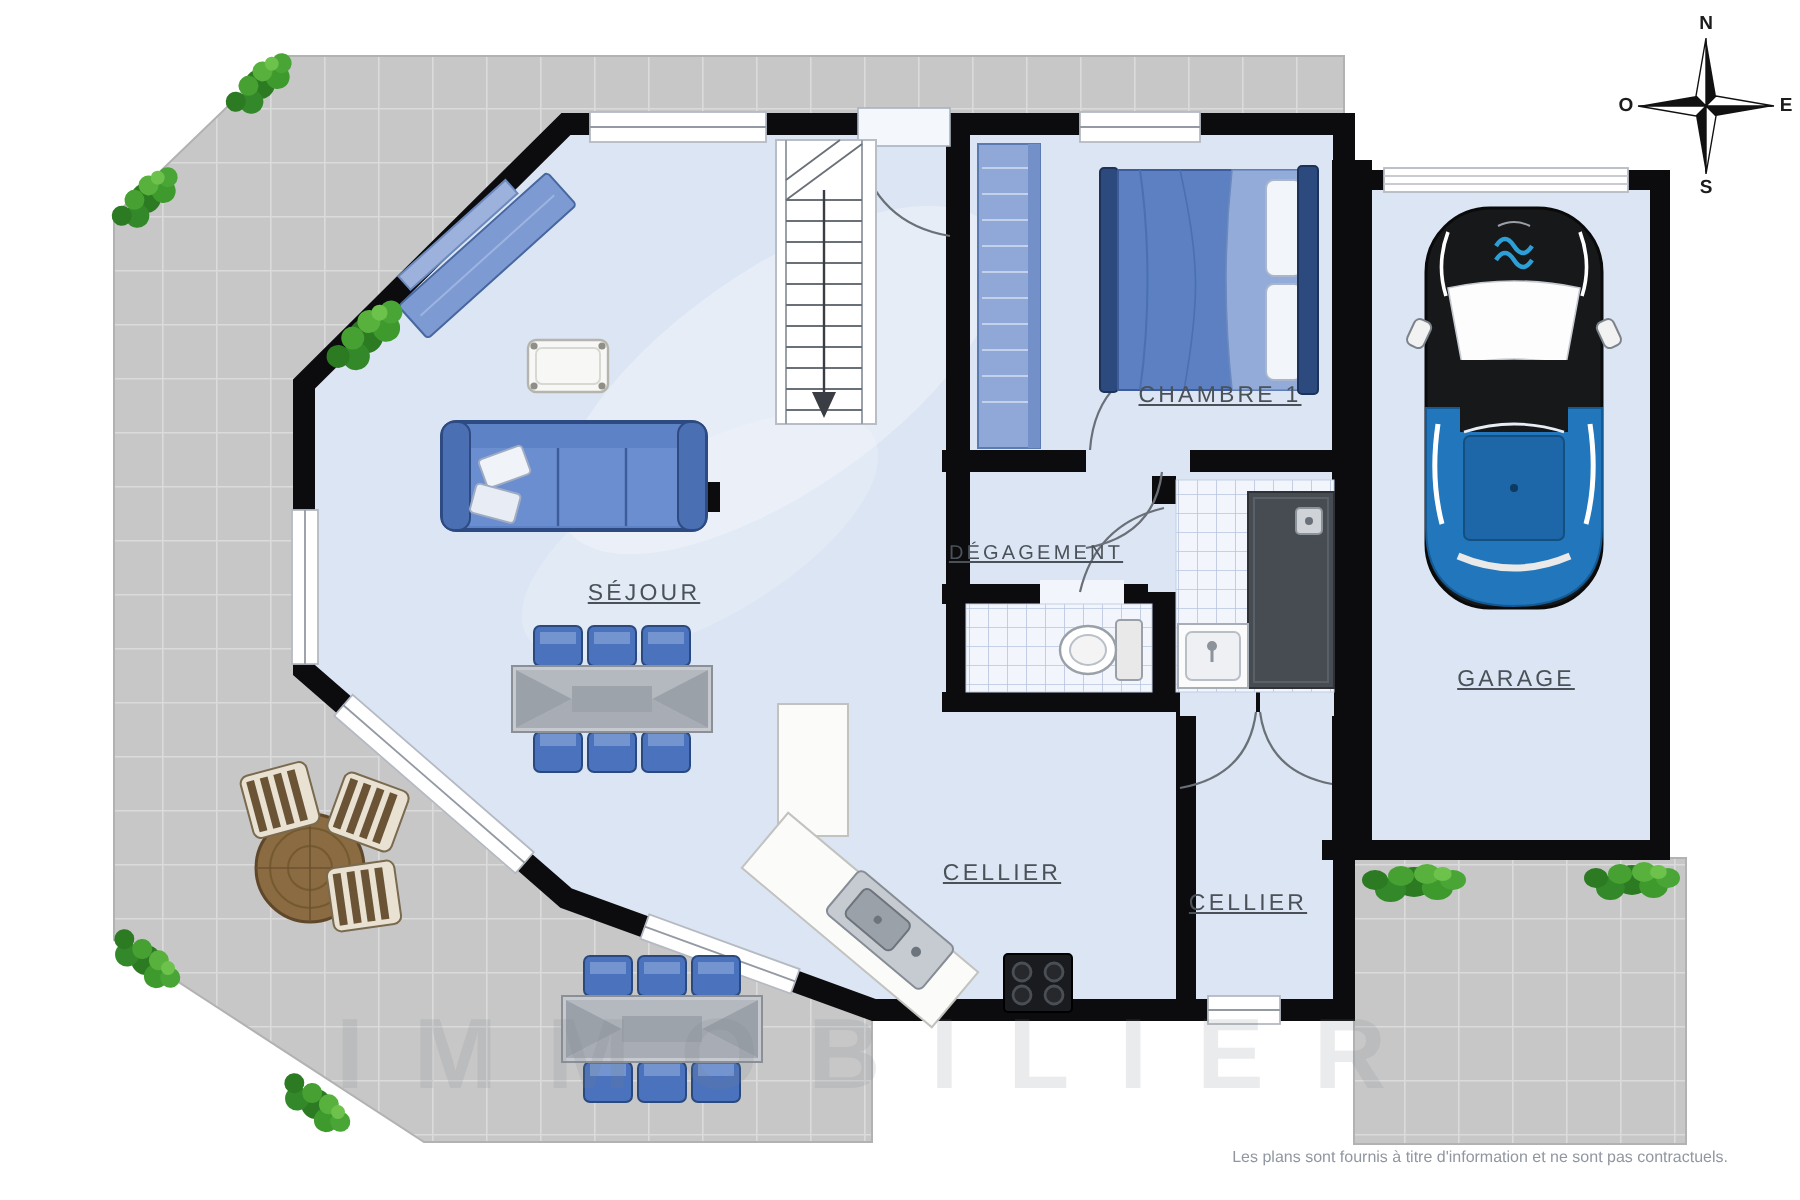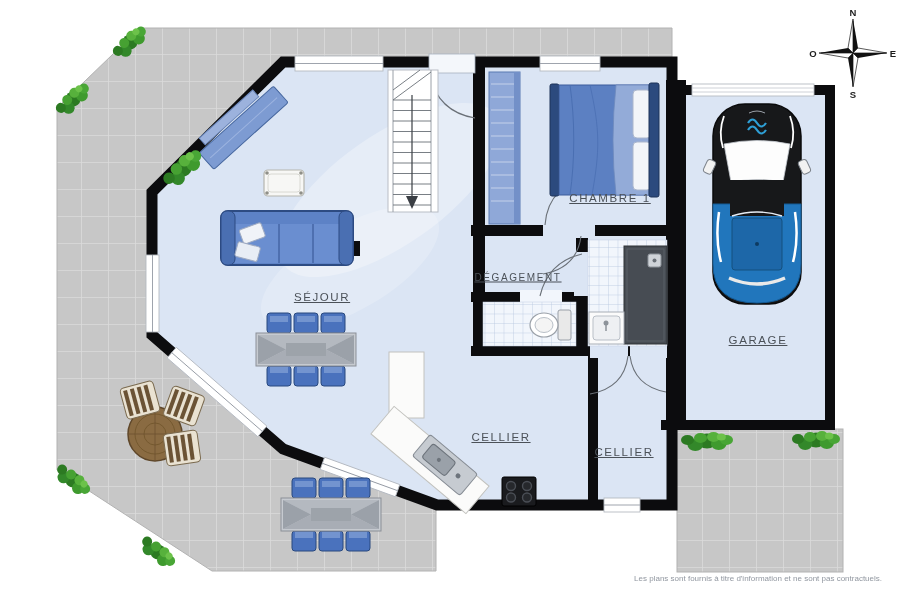--- a/index.html
+++ b/index.html
@@ -3,21 +3,21 @@
 <meta charset="utf-8">
 <style>
   html,body{margin:0;padding:0;width:900px;height:600px;overflow:hidden;background:#fff;}
   .plan{position:relative;width:900px;height:600px;background:#ffffff;font-family:"Liberation Sans",sans-serif;overflow:hidden;}
   .plan svg{position:absolute;left:0;top:0;}
   .room-label{position:absolute;transform:translate(-50%,-50%);font-size:11.5px;letter-spacing:1.6px;color:#4b5158;white-space:nowrap;z-index:6;text-decoration:underline;}
   .wm{position:absolute;pointer-events:none;white-space:nowrap;font-weight:bold;z-index:5;}
   .wm1{left:148px;top:418px;font-size:92px;letter-spacing:6px;color:rgba(125,130,136,0.20);}
   .wm2{left:168px;top:498px;font-size:50px;letter-spacing:25px;color:rgba(125,130,136,0.16);}
   .plan-title{position:absolute;left:30px;top:568px;font-size:15px;letter-spacing:0.8px;color:#3a3e44;z-index:7;}
-  .disclaimer{position:absolute;right:18px;top:574px;font-size:8px;color:#9197a0;z-index:7;text-align:center;}
+  .disclaimer{position:absolute;right:36px;top:574px;font-size:8px;color:#9197a0;z-index:7;text-align:center;}
   .compass-letter{position:absolute;transform:translate(-50%,-50%);font-size:9.5px;font-weight:600;color:#1c1c1c;z-index:6;}
   .cl-n{left:853px;top:12px;} .cl-s{left:853px;top:94px;} .cl-e{left:893px;top:53px;} .cl-o{left:813px;top:53px;}
 </style>
 </head>
 <body>
 
 <div class="plan">
 
 <svg width="900" height="600" viewBox="0 0 900 600">
   <defs>
@@ -331,20 +331,21 @@
     <polygon points="887,53 858,58 853,53" fill="#111"></polygon>
     <polygon points="819,53 848,58 853,53" fill="#fff" stroke="#111" stroke-width="0.7"></polygon>
     <polygon points="819,53 848,48 853,53" fill="#111"></polygon>
     <polygon points="871,35 857,49 861,45" fill="#111"></polygon>
     <polygon points="871,71 857,57 861,61" fill="#111"></polygon>
     <polygon points="835,71 849,57 845,61" fill="#111"></polygon>
     <polygon points="835,35 849,49 845,45" fill="#111"></polygon>
   </g>
 </svg>
 
+  <div class="wm wm2">IMMOBILIER</div>
 
   <div class="room-label" style="left:322px;top:297px;">SÉJOUR</div>
   <div class="room-label" style="left:610px;top:198px;">CHAMBRE 1</div>
   <div class="room-label" style="left:518px;top:277px;font-size:10px;">DÉGAGEMENT</div>
   <div class="room-label" style="left:501px;top:437px;">CELLIER</div>
   <div class="room-label" style="left:624px;top:452px;">CELLIER</div>
   <div class="room-label" style="left:758px;top:340px;">GARAGE</div>
 
   <div class="compass-letter cl-n">N</div>
   <div class="compass-letter cl-s">S</div>

